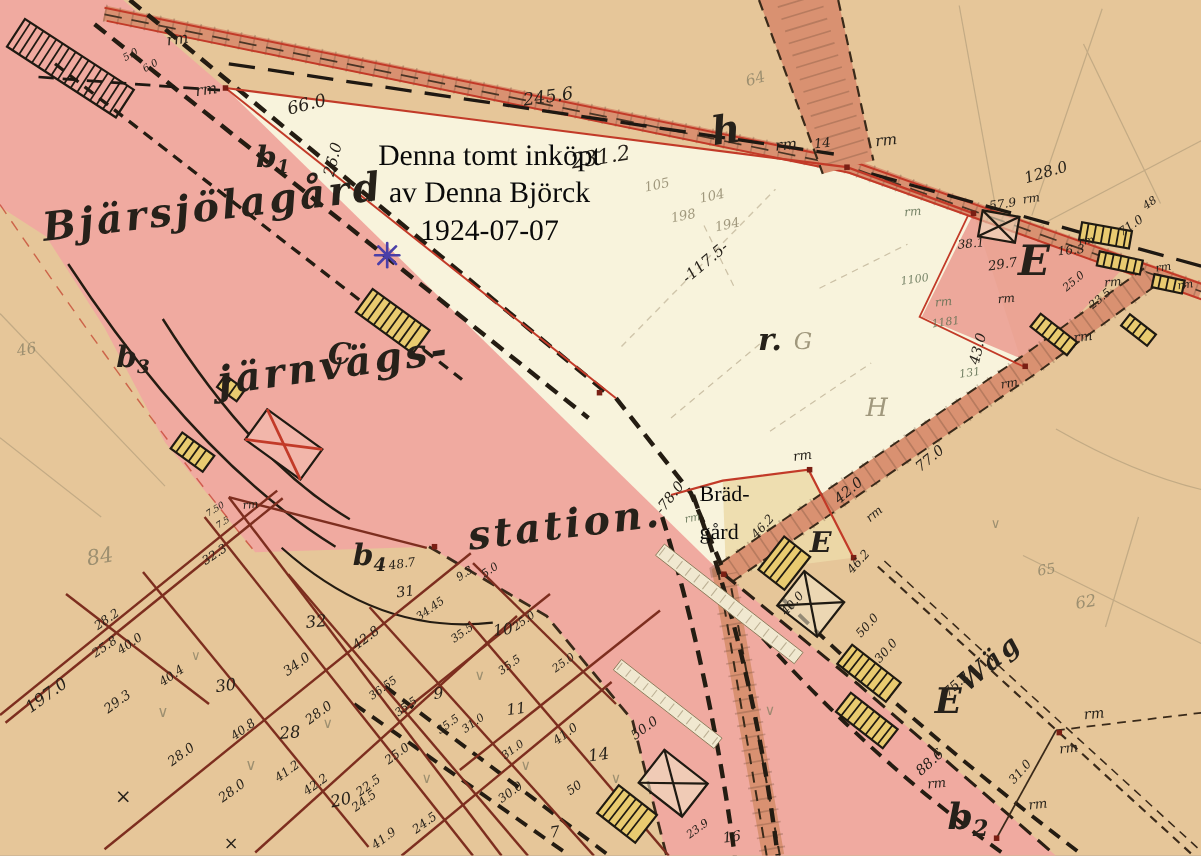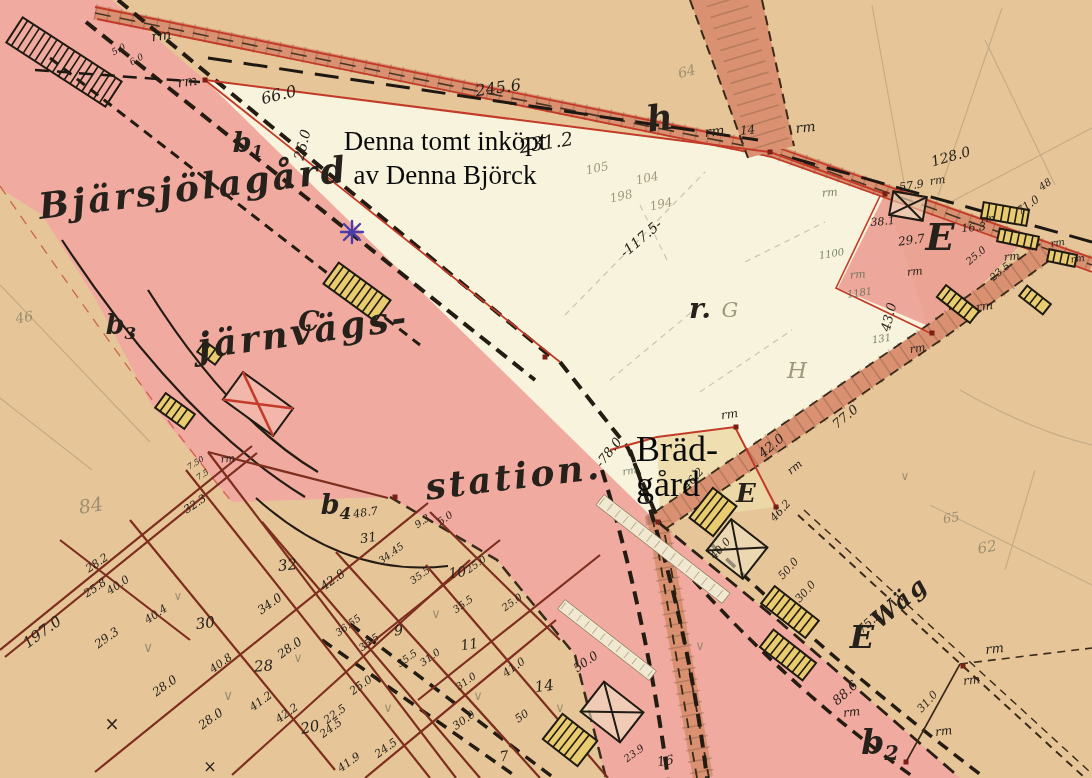--- a/index.html
+++ b/index.html
@@ -1,20 +1,20 @@
 <!DOCTYPE html>
 <html style="--paper: #e6c699; --station_area: #f0aaa0; --plot_white: #f8f3dc; --road: #d99171; --red_line: #c23a28; --ink: #26211a; --pencil: #8b8266; --green_pencil: #5f6f52; --building_yellow: #e9cb70; --annotation: #0a0a0a; --star: #4a3fa8; --marker_red: #7a1f14;"><head>
 <meta charset="utf-8">
 <style>
   html,body{margin:0;padding:0;background:#888;}
   #map{position:relative;width:1092px;height:778px;overflow:hidden;background:var(--paper,#e6c699);font-family:"DejaVu Serif",serif;}
   #map svg{position:absolute;left:0;top:0;}
   .note{position:absolute;z-index:6;color:var(--annotation,#0a0a0a);font-family:Liberation Serif, serif;}
   #note-purchase{left:292px;top:124px;width:306px;text-align:center;font-size:27px;line-height:34px;}
-  #note-bradgard{left:636px;top:432px;font-size:36px;line-height:35px;}
+  #note-bradgard{left:636px;top:432px;font-size:20px;line-height:35px;}
   .lbl-ink{fill:var(--ink,#26211a);font-family:"DejaVu Serif",serif;font-style:italic;}
   .lbl-bold{fill:var(--ink,#26211a);font-family:"DejaVu Serif",serif;font-style:italic;font-weight:bold;}
   .lbl-cursive{fill:var(--ink,#26211a);font-family:"DejaVu Serif",serif;font-style:italic;font-weight:bold;letter-spacing:3px;}
   .lbl-pencil{fill:var(--pencil,#8b8266);font-family:"DejaVu Serif",serif;font-style:italic;opacity:.8;}
   .lbl-green{fill:var(--green_pencil,#5f6f52);font-family:"DejaVu Serif",serif;font-style:italic;opacity:.85;}
 </style>
 </head>
 <body>
 
 <div id="map">
@@ -423,18 +423,19 @@
         <text transform="translate(630,474) rotate(-10)" font-size="10" text-anchor="middle" class="lbl-green">rm</text>
         <text transform="translate(832,257) rotate(-8)" font-size="10" text-anchor="middle" class="lbl-green">1100</text>
         <text transform="translate(860,296) rotate(-8)" font-size="10" text-anchor="middle" class="lbl-green">1181</text>
         <text transform="translate(882,342) rotate(-8)" font-size="10" text-anchor="middle" class="lbl-green">131</text>
       </g>
 </svg>
 
 <div id="note-purchase" class="note">
   <div>Denna tomt inköpt</div>
   <div>av Denna Björck</div>
+  <div>1924-07-07</div>
 </div>
 <div id="note-bradgard" class="note">
   <div>Bräd-</div>
   <div>gård</div>
 </div>
 </div>
 
 </body></html>

